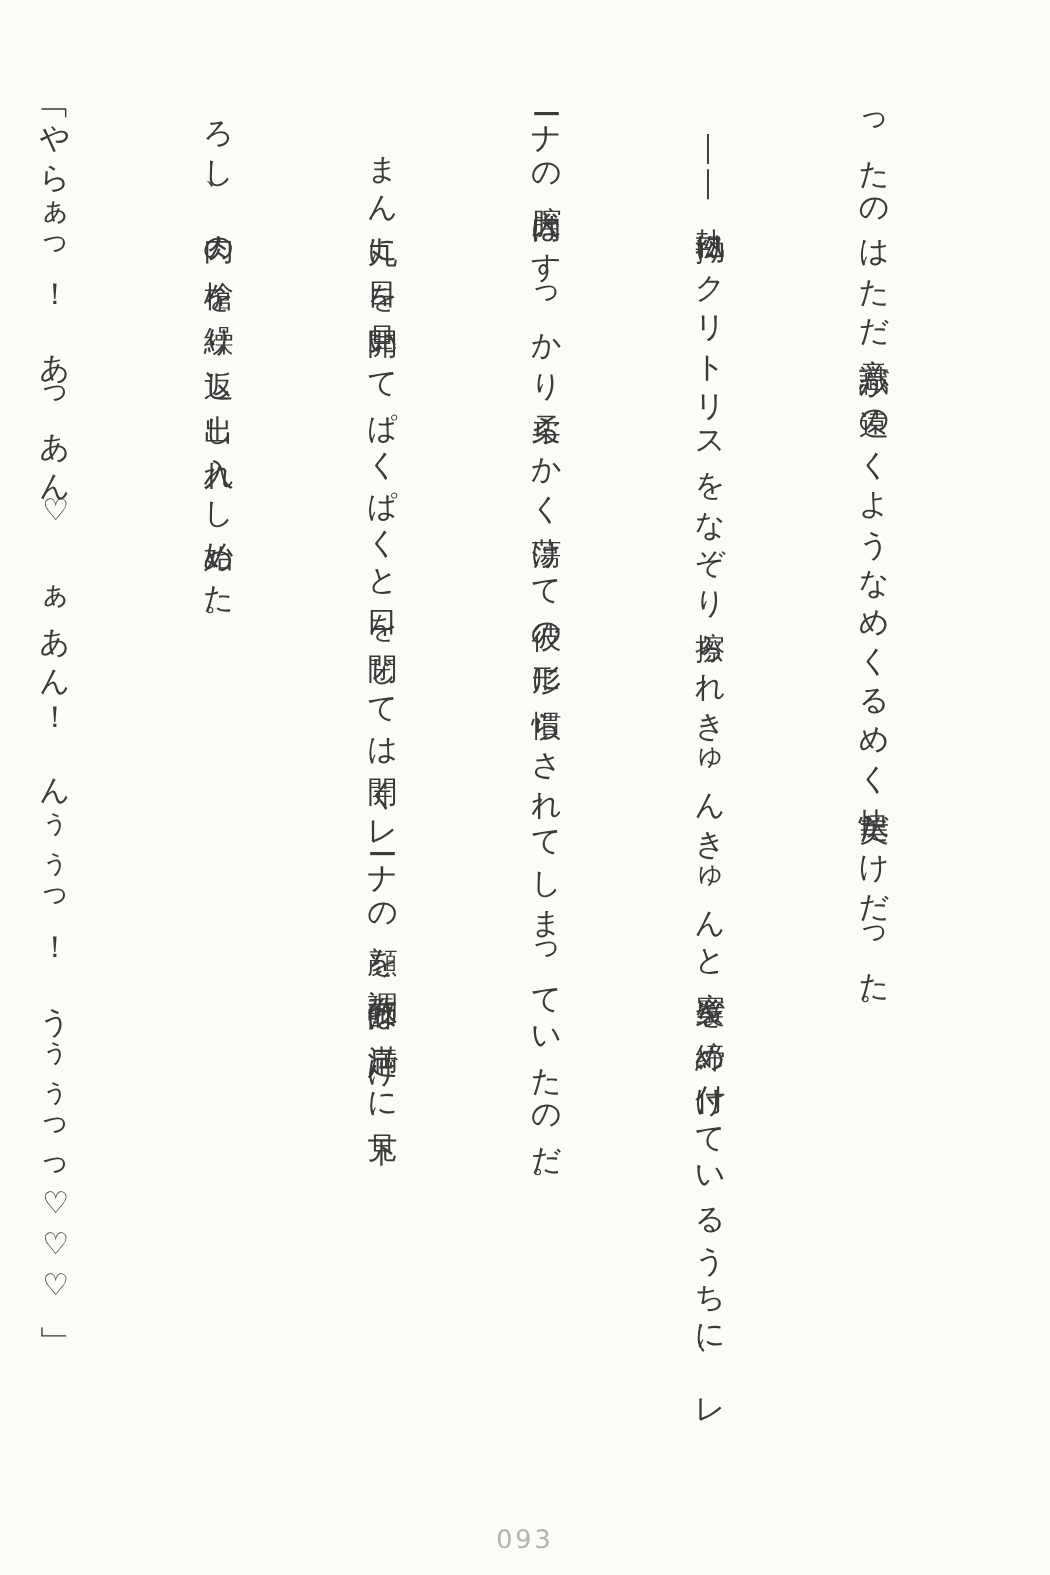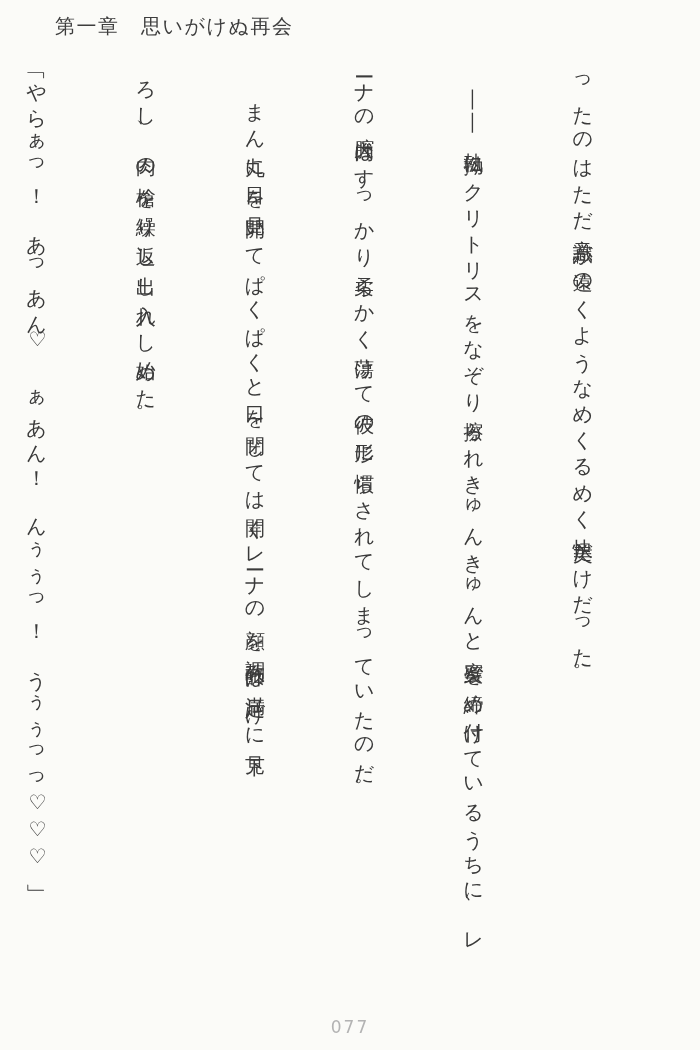--- a/index.html
+++ b/index.html
@@ -52,21 +52,20 @@
     color: #b3b3b3;
     letter-spacing: 2px;
     font-family: "DejaVu Sans", "Liberation Sans", sans-serif;
   }
 </style>
 </head>
 <body>
 
 <div class="page">
 
-  <div class="chapter-header">第一章　思いがけぬ再会</div>
 
   <div class="text-body">
     <div class="tcol">ったのはただ意識が遠のくようなめくるめく快美だけだった。</div>
     <div class="tcol">　――執拗にクリトリスをなぞり擦られきゅんきゅんと蜜襞を締め付けているうちに、レ</div>
     <div class="tcol">ーナの膣内はすっかり柔らかく蕩けて彼の形に慣らされてしまっていたのだ。</div>
     <div class="tcol">　まん丸に目を見開いてぱくぱくと口を閉じては開くレーナの顔を調教師は満足げに見下</div>
     <div class="tcol">ろし、肉の槍を繰り返し出し入れし始めた。</div>
     <div class="tcol">「やらぁっ！　あっあん♡　ぁあん！　んぅぅっ！　うぅぅっっ♡♡♡」</div>
     
     
@@ -74,15 +73,15 @@
     
     
     
     
     
     
     
     
   </div>
 
-  <div class="page-number">077</div>
+  <div class="page-number">093</div>
 
 </div>
 
 </body></html>

